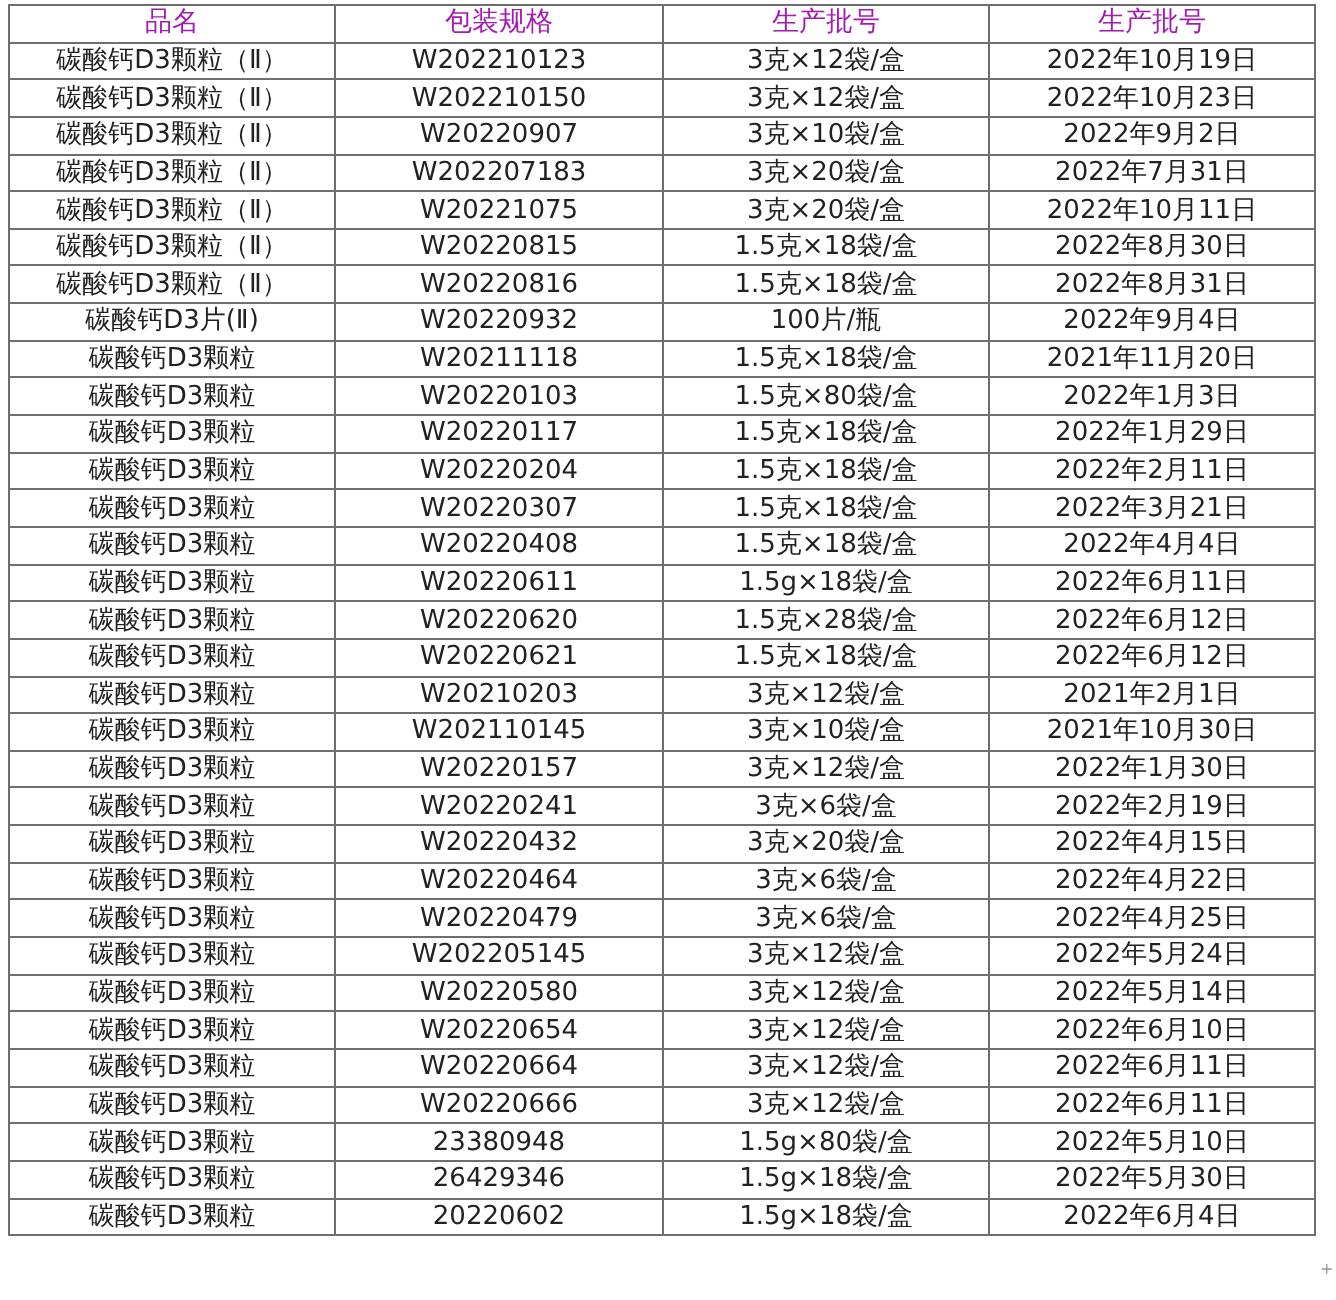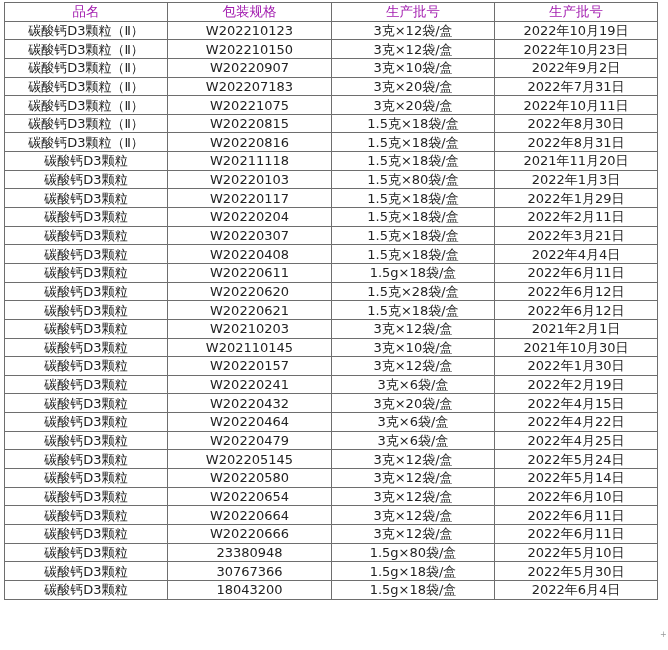--- a/index.html
+++ b/index.html
@@ -73,20 +73,26 @@
         <td>1.5克×18袋/盒</td>
         <td>2022年8月30日</td>
       </tr>
       <tr>
         <td>碳酸钙D3颗粒（Ⅱ）</td>
         <td>W20220816</td>
         <td>1.5克×18袋/盒</td>
         <td>2022年8月31日</td>
       </tr>
       <tr>
+        <td>碳酸钙D3片(Ⅱ)</td>
+        <td>W20220932</td>
+        <td>100片/瓶</td>
+        <td>2022年9月4日</td>
+      </tr>
+      <tr>
         <td>碳酸钙D3颗粒</td>
         <td>W20211118</td>
         <td>1.5克×18袋/盒</td>
         <td>2021年11月20日</td>
       </tr>
       <tr>
         <td>碳酸钙D3颗粒</td>
         <td>W20220103</td>
         <td>1.5克×80袋/盒</td>
         <td>2022年1月3日</td>
@@ -206,25 +212,25 @@
         <td>2022年6月11日</td>
       </tr>
       <tr>
         <td>碳酸钙D3颗粒</td>
         <td>23380948</td>
         <td>1.5g×80袋/盒</td>
         <td>2022年5月10日</td>
       </tr>
       <tr>
         <td>碳酸钙D3颗粒</td>
-        <td>30767366</td>
+        <td>26429346</td>
         <td>1.5g×18袋/盒</td>
         <td>2022年5月30日</td>
       </tr>
       <tr>
         <td>碳酸钙D3颗粒</td>
-        <td>18043200</td>
+        <td>20220602</td>
         <td>1.5g×18袋/盒</td>
         <td>2022年6月4日</td>
       </tr>
     </tbody>
 </table>
 <span class="corner-mark">+</span>
 
 </body></html>

